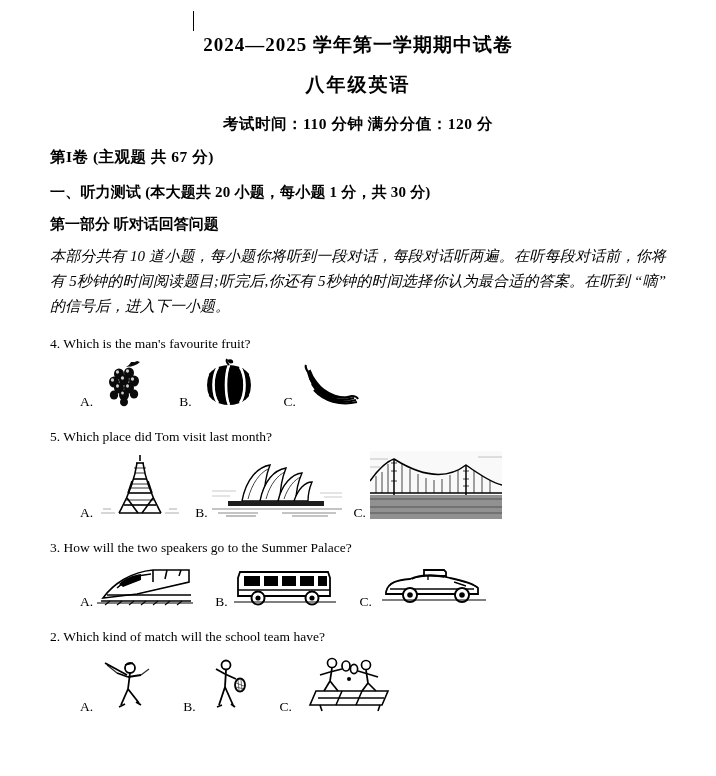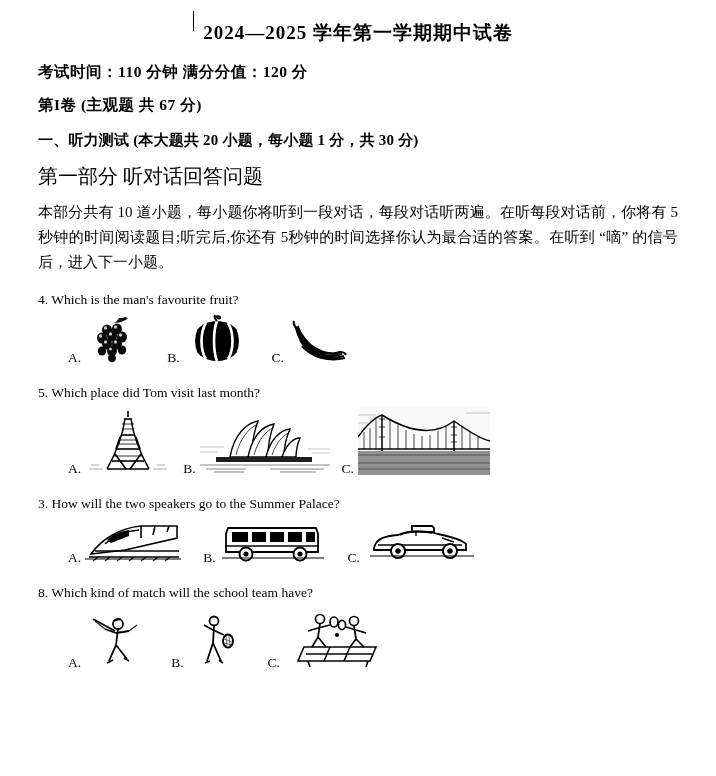--- a/index.html
+++ b/index.html
@@ -11,21 +11,21 @@
     width: 716px;
     height: 776px;
     font-family: "Liberation Serif", serif;
     color: #000000;
     overflow: hidden;
   }
   .page {
     position: relative;
     width: 716px;
     height: 776px;
-    padding: 4px;
+    padding: 16px;
     box-sizing: border-box;
   }
   .inner {
     padding: 10px 34px 0 34px;
   }
   .title-main {
     text-align: center;
     font-family: "Liberation Serif", serif;
     font-weight: bold;
     font-size: 19px;
@@ -34,49 +34,51 @@
     white-space: nowrap;
   }
   .title-sub {
     text-align: center;
     font-weight: bold;
     font-size: 19px;
     letter-spacing: 2px;
     margin: 14px 0 0 0;
   }
   .title-line3 {
+    text-align: center;
     font-weight: bold;
     font-size: 15.5px;
     margin: 16px 0 0 0;
     letter-spacing: 0.5px;
   }
   .title-line4 {
     text-align: left;
     font-weight: bold;
     font-size: 15.5px;
     margin: 12px 0 0 0;
     letter-spacing: 0.5px;
   }
   .section-head {
     font-weight: bold;
     font-size: 15px;
     margin: 15px 0 0 0;
     letter-spacing: 0.2px;
   }
   .section-sub {
-    font-weight: normal;
-    font-size: 20px;
+    font-weight: bold;
+    font-size: 15px;
     margin: 13px 0 0 0;
   }
   .para {
     font-size: 15px;
     line-height: 25px;
     margin: 10px 0 0 0;
     text-align: justify;
     text-justify: inter-ideograph;
+    font-style: italic;
   }
   .question {
     font-size: 13.5px;
     margin: 17px 0 0 0;
     font-family: "Liberation Serif", serif;
   }
   .opt-row {
     display: flex;
     align-items: flex-end;
     margin-top: 4px;
@@ -116,20 +118,21 @@
   }
 </style>
 </head>
 <body>
 
 <div class="page">
   <div class="cursor-mark"></div>
   <div class="inner">
 
     <div class="title-main">2024—2025 学年第一学期期中试卷</div>
+    <div class="title-sub">八年级英语</div>
     <div class="title-line3">考试时间：110 分钟  满分分值：120 分</div>
     <div class="title-line4">第I卷 (主观题  共 67 分)</div>
 
     <div class="section-head">一、听力测试 (本大题共 20 小题，每小题 1 分，共 30 分)</div>
     <div class="section-sub">第一部分 听对话回答问题</div>
     <div class="para">本部分共有 10 道小题，每小题你将听到一段对话，每段对话听两遍。在听每段对话前，你将有 5秒钟的时间阅读题目;听完后,你还有 5秒钟的时间选择你认为最合适的答案。在听到 “嘀” 的信号后，进入下一小题。</div>
 
     <div class="question">4. Which is the man's favourite fruit?</div>
     <div class="opt-row q1row">
       <div class="opt">
@@ -391,21 +394,21 @@
             <circle cx="34" cy="33" r="7" fill="#fff" stroke="#111" stroke-width="2"></circle>
             <circle cx="34" cy="33" r="2.8" fill="#111"></circle>
             <circle cx="86" cy="33" r="7" fill="#fff" stroke="#111" stroke-width="2"></circle>
             <circle cx="86" cy="33" r="2.8" fill="#111"></circle>
             <path d="M6 38 l104 0" stroke="#111" stroke-width="1.2"></path>
           </svg>
         </span>
       </div>
     </div>
 
-    <div class="question">8. Which kind of match will the school team have?</div>
+    <div class="question">2. Which kind of match will the school team have?</div>
     <div class="opt-row q4row">
       <div class="opt">
         <span class="opt-label">A.</span>
         <span class="art">
           <svg width="62" height="58" viewBox="0 0 62 58" class="sketch">
             <g stroke="#111" stroke-width="1.8" fill="none">
               <path d="M8 8 L30 20"></path>
               <circle cx="33" cy="13" r="5" fill="#fff"></circle>
               <path d="M28 10 l8 -2"></path>
               <path d="M33 18 L31 34"></path>

